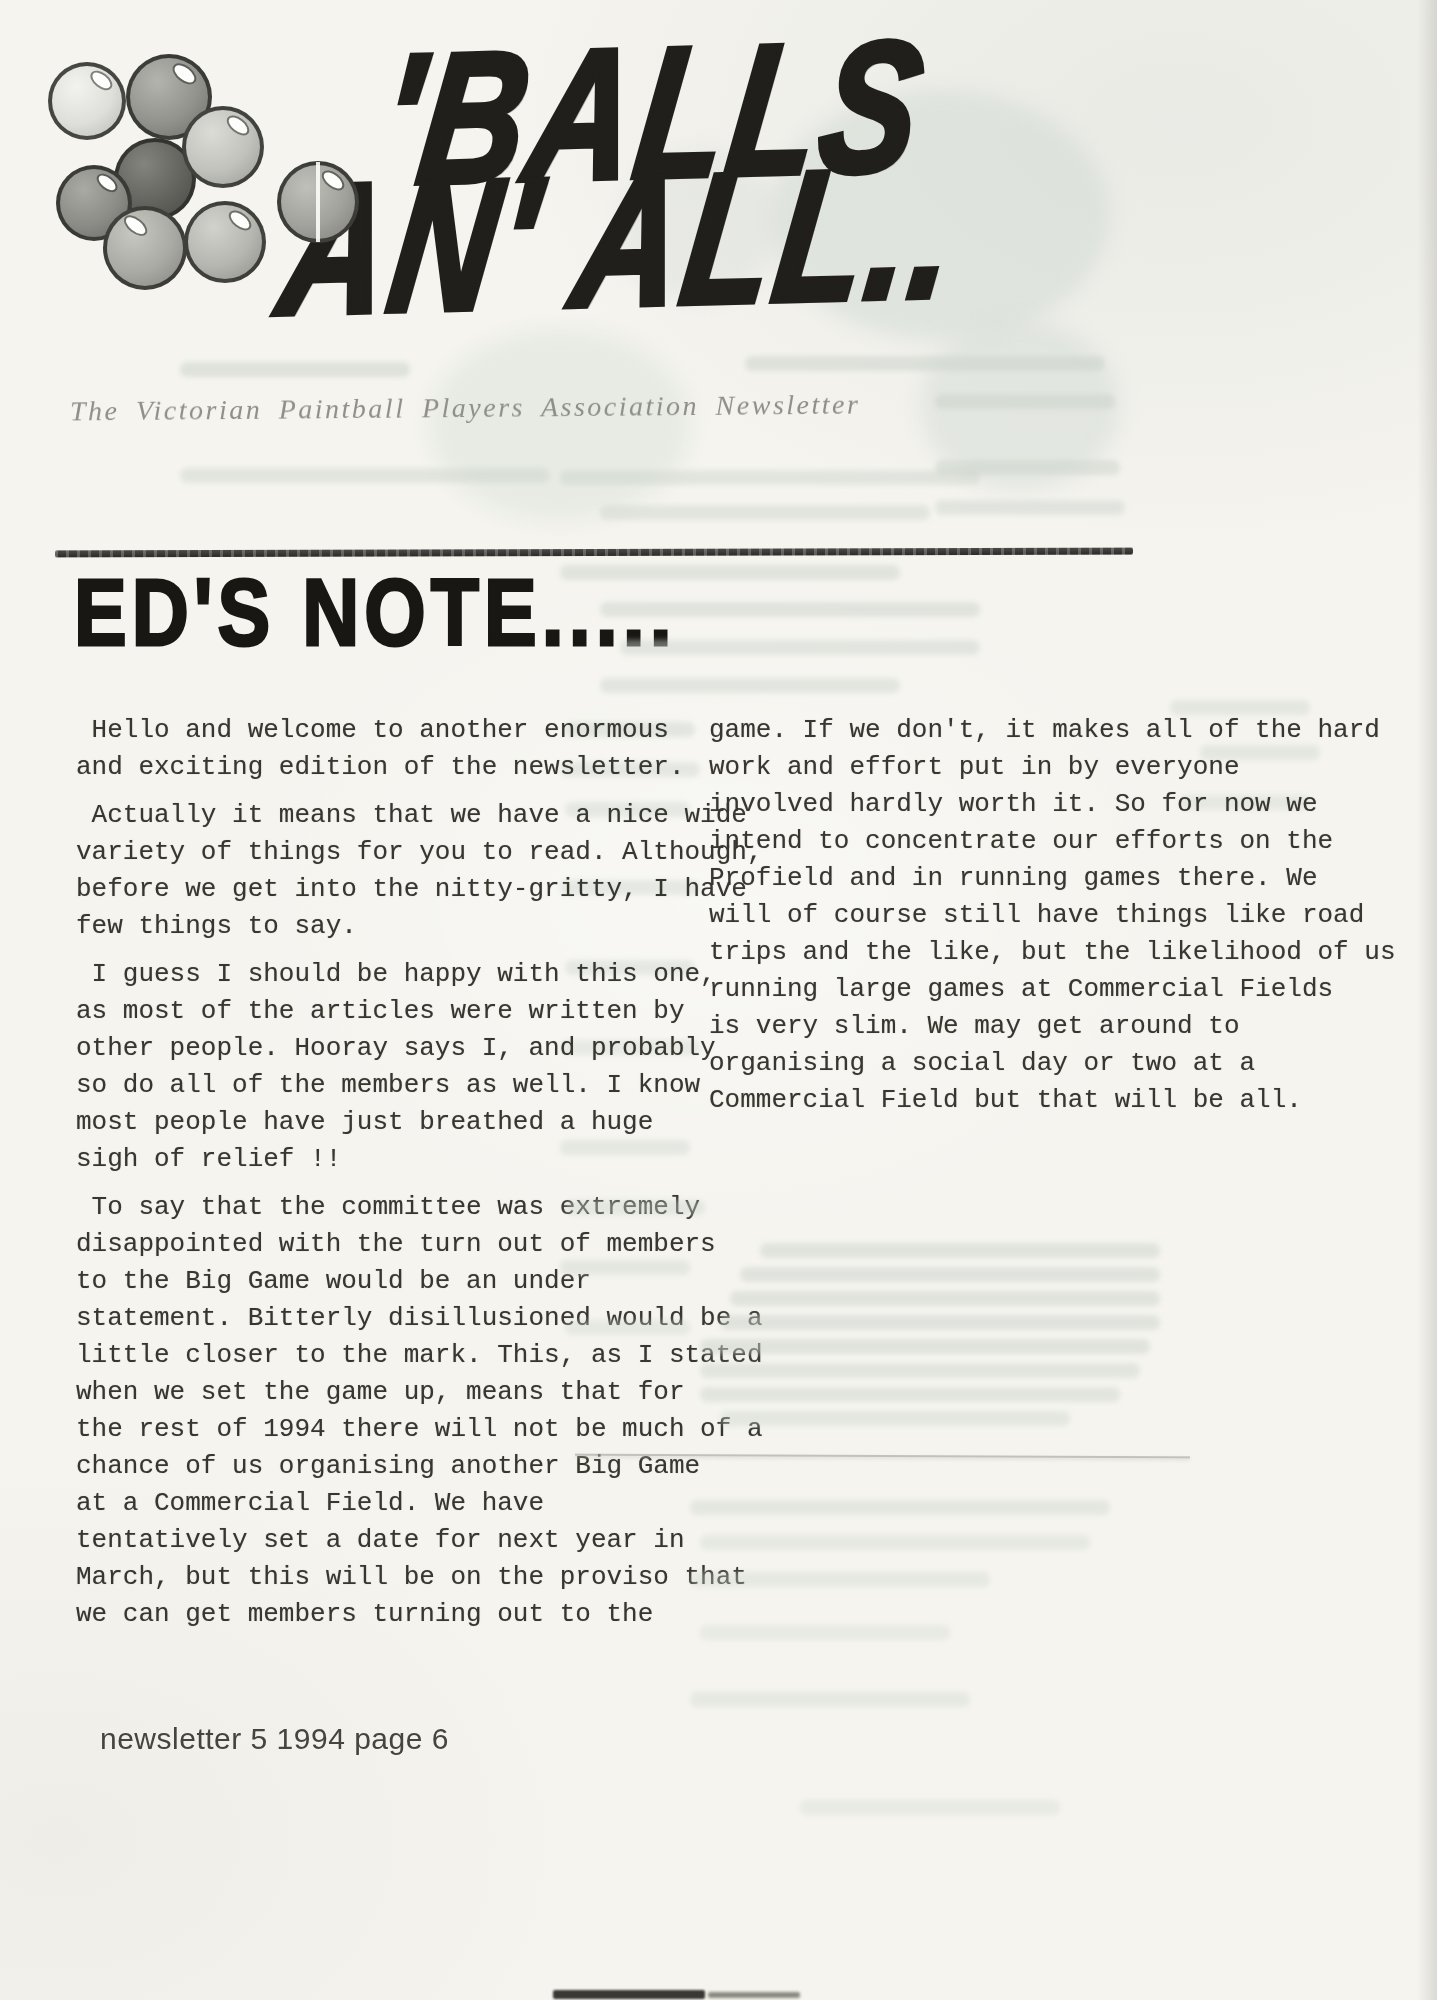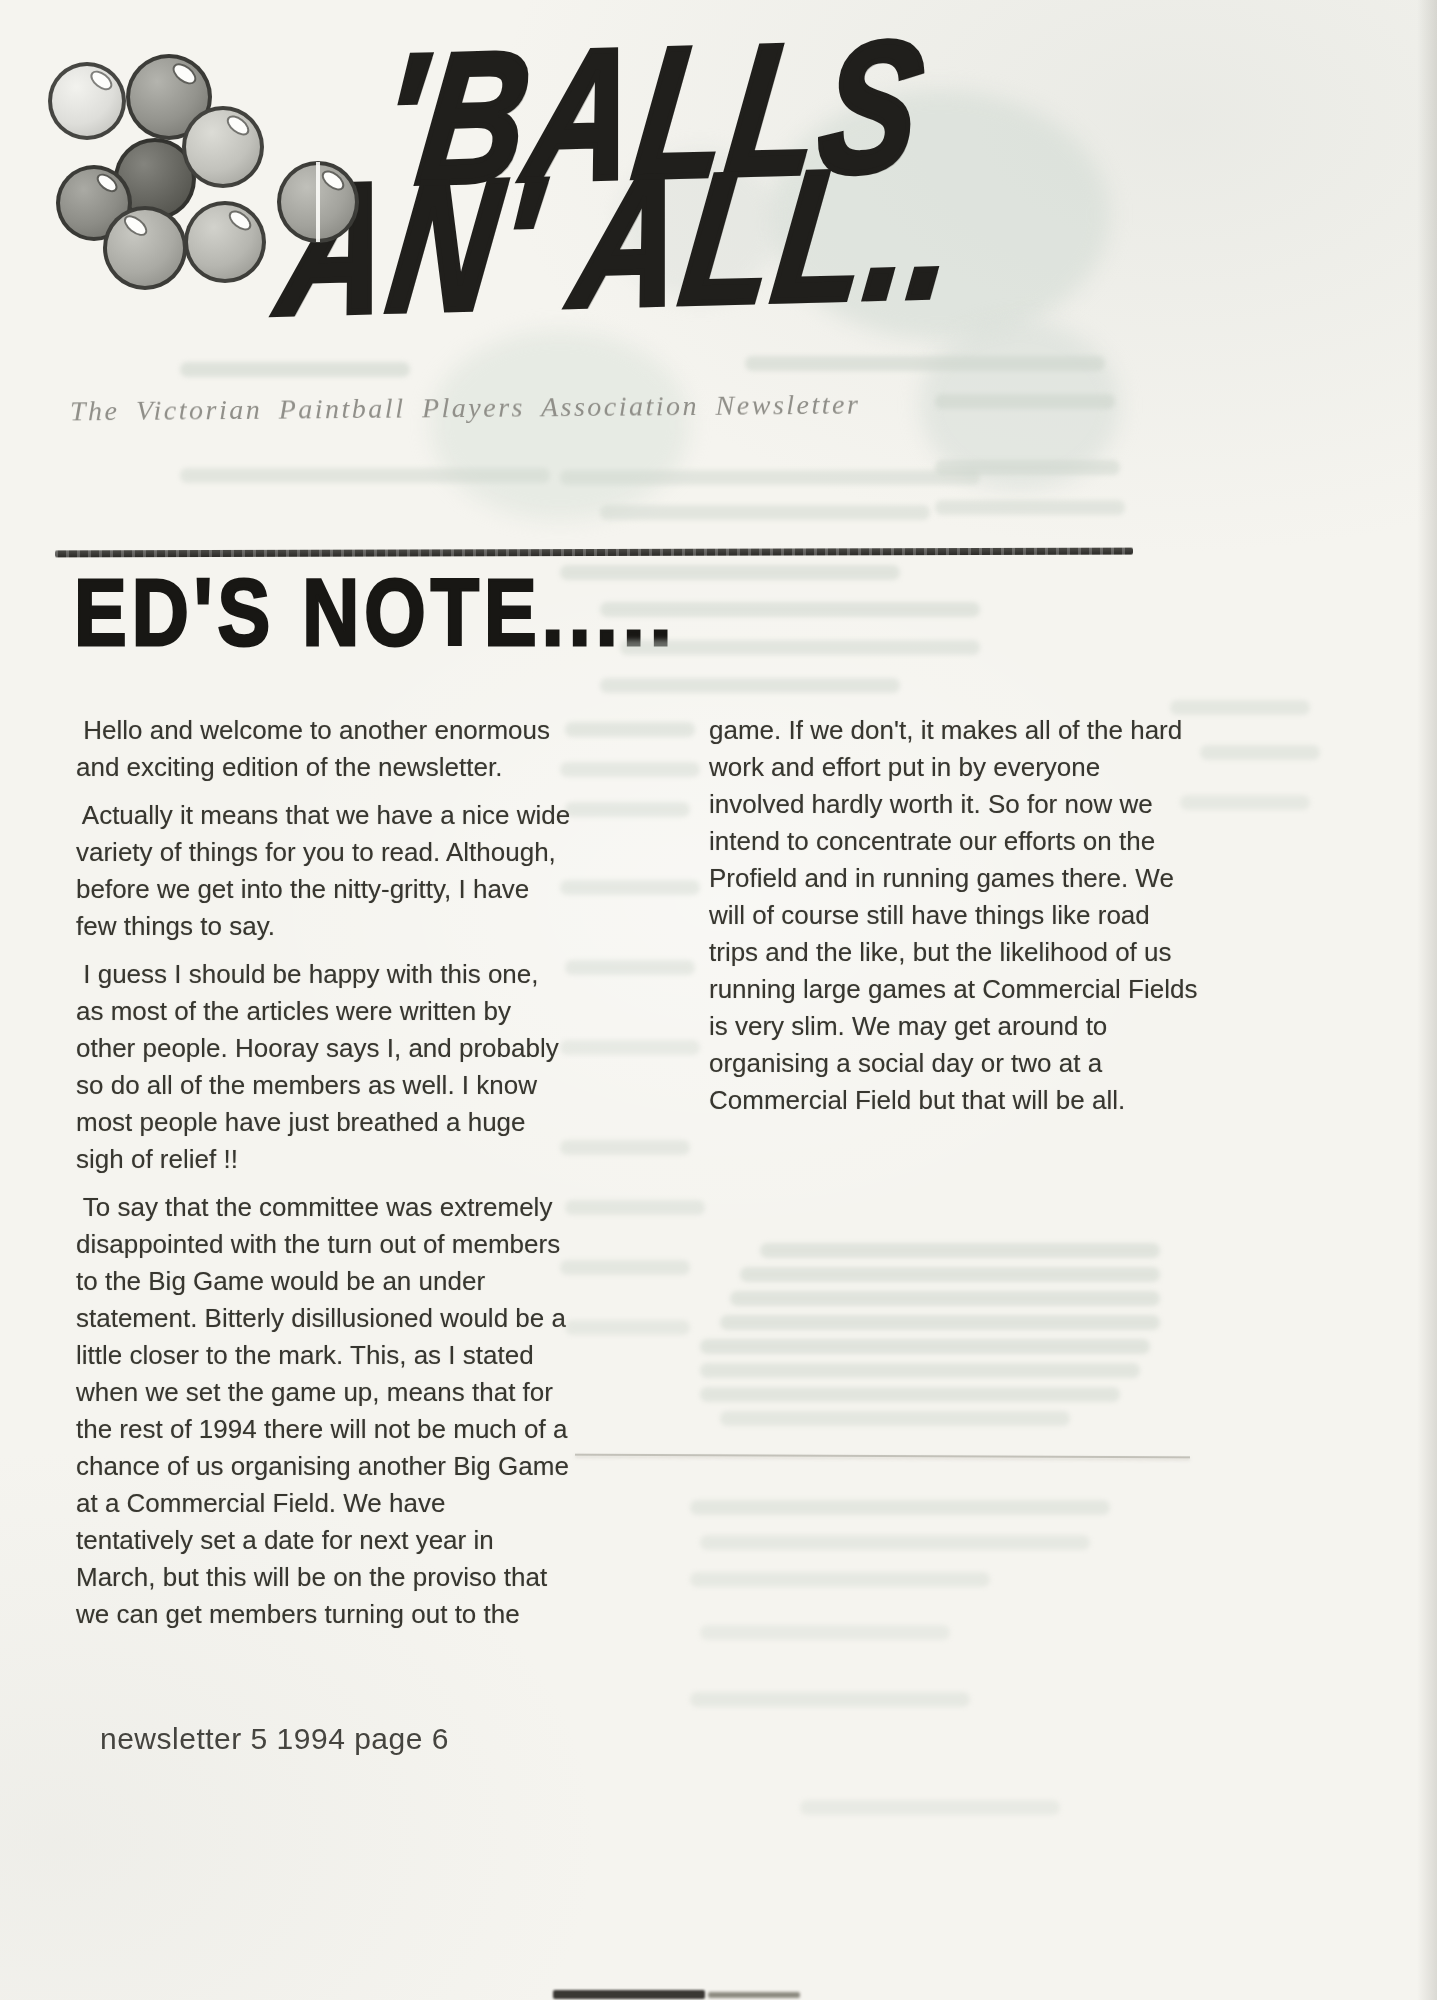--- a/index.html
+++ b/index.html
@@ -40,21 +40,21 @@
       linear-gradient(#4a4945,#2c2b28);
     transform:rotate(-0.15deg);border-radius:2px;filter:blur(0.3px);
   }
   .eds-heading{
     position:absolute;left:74px;top:566px;margin:0;line-height:1;
     font-size:94px;font-weight:bold;color:#181714;-webkit-text-stroke:3px #181714;
     letter-spacing:6px;transform:scaleX(0.84);transform-origin:left top;
     white-space:pre;filter:blur(0.3px);
   }
   
-  .col{position:absolute;top:712px;font-size:26px;line-height:37px;color:#37362f;}
+  .col{position:absolute;top:712px;font-size:26px;line-height:37px;color:#37362f;font-family:Liberation Mono, monospace;}
   .col p{margin:0 0 11px 0;white-space:pre;text-shadow:0 0 1px rgba(70,68,60,0.35);filter:blur(0.25px);}
   .col-left{left:76px;width:530px;}
   .col-right{left:709px;width:560px;}
   .footer{
     position:absolute;left:100px;top:1722px;margin:0;font-size:30px;color:#45443f;
     letter-spacing:0.5px;white-space:pre;filter:blur(0.3px);
   }
   
   .g{position:absolute;height:15px;border-radius:7px;background:#ccd4cb;opacity:0.55;filter:blur(2.5px);}
   .blob{position:absolute;border-radius:50%;filter:blur(10px);}

